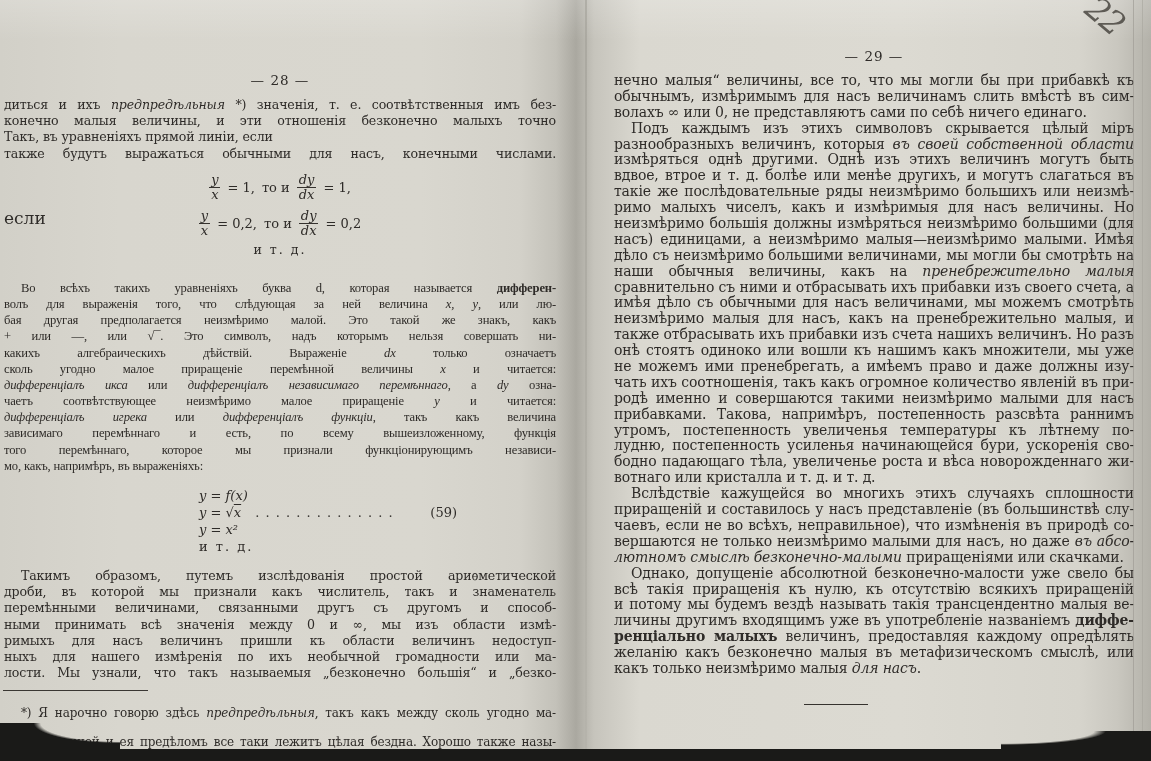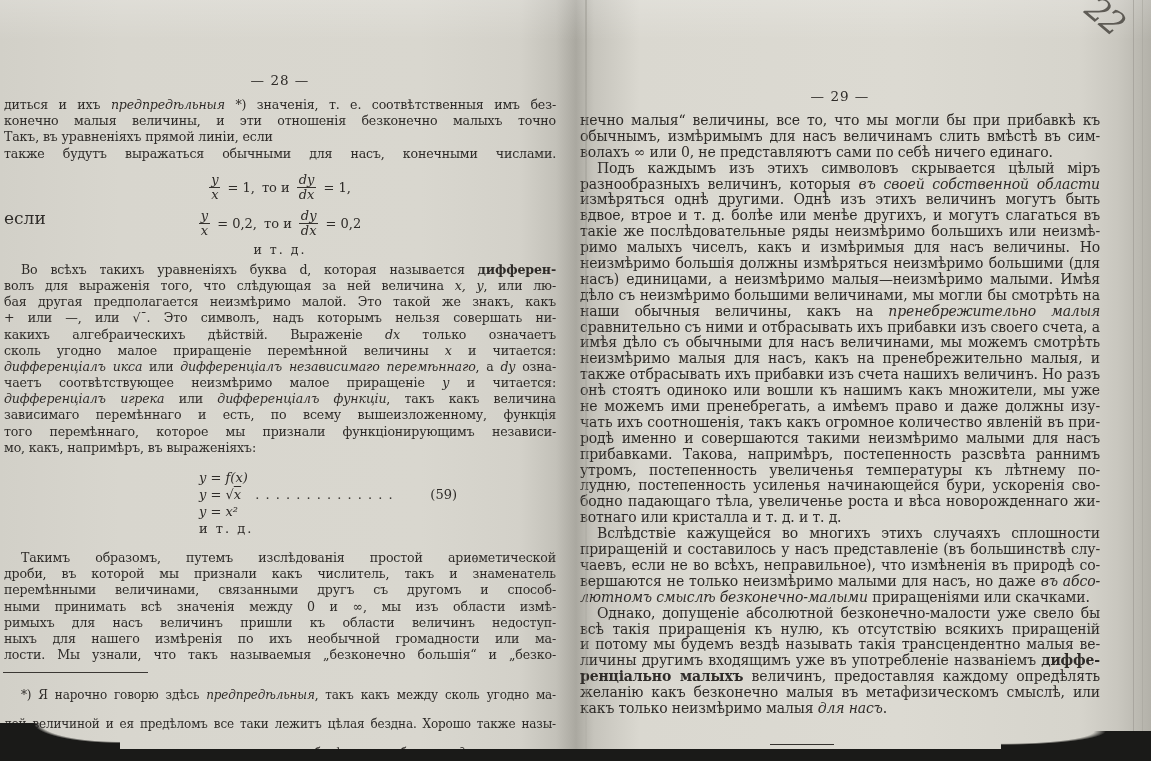--- a/index.html
+++ b/index.html
@@ -8,21 +8,21 @@
     font-family:"DejaVu Serif", serif; color:#2e2b28;
     background:
       linear-gradient(180deg, rgba(255,255,255,.18) 0, rgba(255,255,255,0) 40px),
       linear-gradient(90deg,
         #d2d0c8 0px, #d8d6ce 120px, #d9d7cf 420px, #d3d1c9 520px,
         #c3c1b9 556px, #aaa8a0 576px, #c6c4bc 594px, #dad8d0 640px,
         #dcdad2 900px, #d6d4cc 1080px, #c9c7bf 1118px, #bdbbb3 1136px, #b3b1a9 1151px);
   }
   .page{position:absolute;}
   .page-left{left:4px; top:72px; width:552px;}
-  .page-right{left:580px; top:48px; width:520px;margin-top:40px;}
+  .page-right{left:614px; top:48px; width:520px;}
   .page-header{text-align:center; font-size:13.5px; letter-spacing:1px; margin-bottom:9px;}
   .para{margin:0;}
   .tline{
     text-align:justify; text-align-last:justify;
     height:16.2px; line-height:16.2px; overflow:hidden;
     font-size:12.6px; letter-spacing:-0.15px;
   }
   .page-right .tline{height:15.9px; line-height:15.9px; font-size:14px;}
   .tline.last{text-align-last:left;}
   .tline.ind{text-indent:17px;}
@@ -38,21 +38,21 @@
   .eq2{margin-top:7px;}
   .etd{text-align:center; font-size:12.6px; margin-top:4px; letter-spacing:2px;}
   .side-word{position:absolute; left:0; top:136px; font-size:17px;}
   .eq-system{margin:13px 0 0 195px; width:258px; font-size:13px;}
   .eq-system .srow{display:flex; align-items:flex-start; line-height:17px; height:17px;}
   .eq-system .formula{font-style:italic; white-space:pre;}
   .eq-system .dots{flex:1; margin-left:14px; letter-spacing:1px; color:#3a3733; overflow:hidden; white-space:nowrap;}
   .eq-system .tag{font-style:normal;}
   .eq-system .setd{letter-spacing:2px; font-style:normal; line-height:18px;}
   .over{text-decoration:overline;}
-  .p2{margin-top:5px;}
+  .p2{margin-top:23px;font-family:Liberation Serif, serif;}
   .p3{margin-top:13px;}
   
   .fn-rule{margin-top:9px; width:145px; border-top:1px solid #3a3733; margin-left:-1px;}
   .footnote{margin-top:7px;}
   .footnote .tline{font-size:12px; height:14px; line-height:14px;margin-top:15px;}
   
   .end-rule{margin:27px 0 0 190px; width:64px; border-top:1.5px solid #35322e;}
   
   .folio{
     position:absolute; left:1086px; top:-4px; font-size:33px; font-style:italic;

